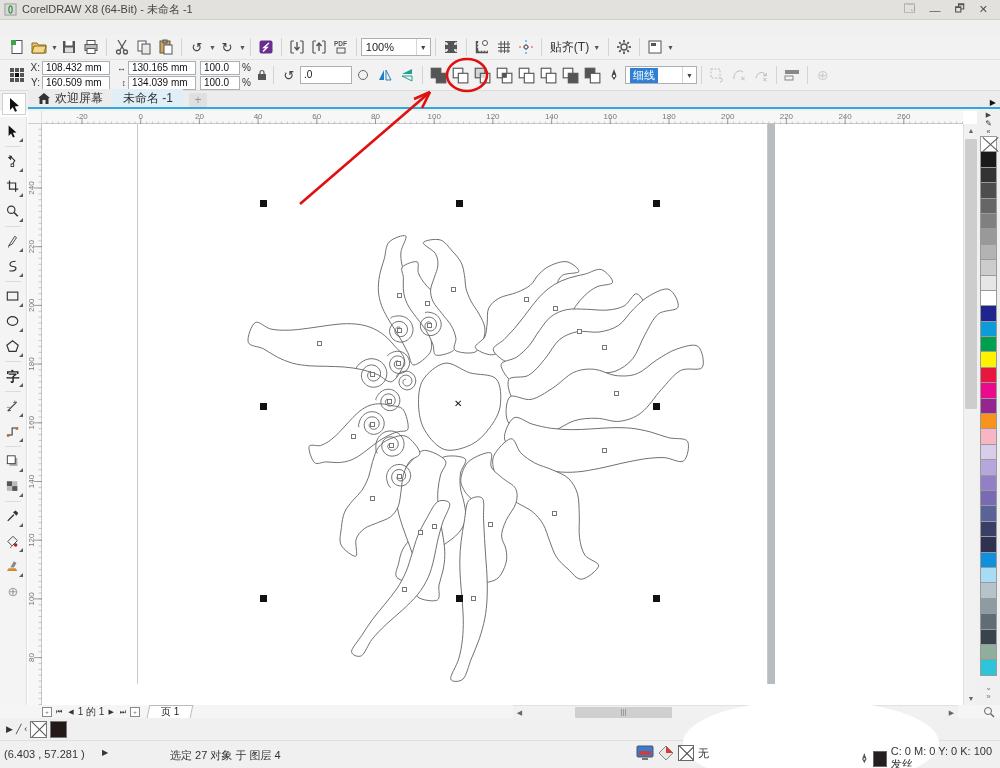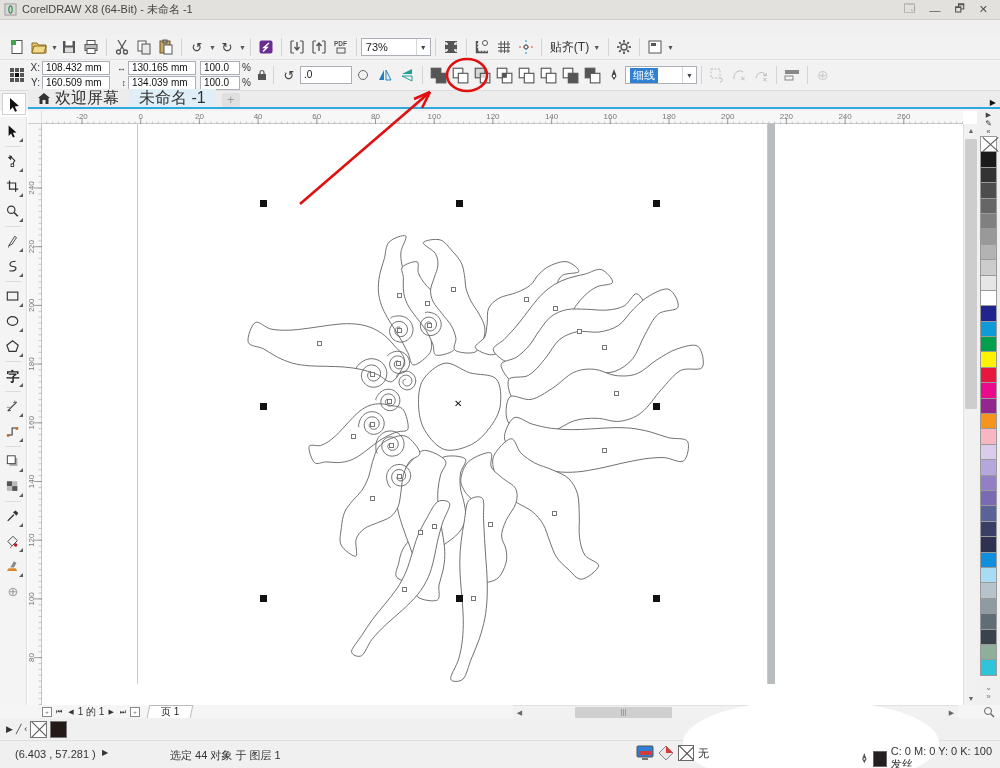--- a/index.html
+++ b/index.html
@@ -34,21 +34,21 @@
   .pfgroup { display:flex; flex-direction:column; justify-content:center; gap:1px; margin-right:4px; }
   .prow { display:flex; align-items:center; height:14px; }
   .plabel { font-size:10px; color:#333; width:12px; text-align:right; margin-right:2px; }
   .pfield { width:68px; height:14px; border:1px solid #aab0b6; background:#fff; font-size:10px; padding:0 3px; line-height:12px; color:#111; }
   .pfield.small { width:40px; }
   .punit { font-size:10px; margin-left:2px; color:#333; }
   .shapebtn { position:relative; }
 
   
   .tabrow { position:absolute; left:28px; top:91px; width:972px; height:18px; background:#ececec; display:flex; align-items:flex-end; border-bottom:2px solid #2fa8dc; }
-  .dtab { height:18px; display:flex; align-items:center; padding:0 10px; font-size:16px; color:#333; gap:5px; }
+  .dtab { height:18px; display:flex; align-items:center; padding:0 10px; font-size:12px; color:#333; gap:5px; }
   .dtab.active { background:#dfeef7; }
   .dtab.welcome { background:#ececec; }
   .newtabbtn { width:18px; height:14px; display:flex; align-items:center; justify-content:center; color:#9a9a9a; font-size:12px; background:#e0e0e0; margin-left:6px; border-radius:2px;}
   .tabscroll { margin-left:auto; font-size:8px; color:#111; padding-right:4px; }
   .picktool-top { position:absolute; left:2px; top:93px; width:24px; height:22px; background:#fff; border:1px solid #d0d0d0; display:flex; align-items:center; justify-content:center; z-index:3; }
 
   
   .main { position:absolute; left:0; top:111px; width:1000px; height:594px; background:#fff; }
   .toolbox { position:absolute; left:0; top:6px; width:27px; height:588px; background:#f4f4f4; display:flex; flex-direction:column; align-items:center; padding-top:2px; gap:0; border-right:1px solid #e0e0e0; }
   .toolbox .tool { width:24px; height:25px; display:flex; align-items:center; justify-content:center; position:relative; }
@@ -94,21 +94,21 @@
   .docpal { position:absolute; left:0; top:718px; width:1000px; height:22px; background:#f0f0f0; display:flex; align-items:center; padding-left:6px; gap:3px; }
   .docpal .mini { font-size:9px; color:#333; }
   .dswatch { width:17px; height:17px; border:1px solid #777; }
   .dswatch.none { background:#fff; position:relative; overflow:hidden; }
   .dswatch.none::before, .dswatch.none::after { content:""; position:absolute; left:-3px; top:7px; width:23px; height:1px; background:#555; }
   .dswatch.none::before { transform:rotate(45deg); }
   .dswatch.none::after { transform:rotate(-45deg); }
 
   
   .statusbar { position:absolute; left:0; top:740px; width:1000px; height:28px; background:#f0f0f0; border-top:1px solid #e0e0e0; font-size:11px; color:#333; }
-  .statusbar .coords { position:absolute; left:15px; top:7px; }
+  .statusbar .coords { position:absolute; left:4px; top:7px; }
   .statusbar .flyout { position:absolute; left:102px; top:7px; font-size:8px; }
   .statusbar .seltext { position:absolute; left:170px; top:7px; }
   .statusbar .rgrp { position:absolute; top:4px; display:flex; align-items:center; gap:4px; }
   .statswatch { width:16px; height:16px; border:1px solid #666; }
   .xbox { width:16px; height:16px; border:1px solid #666; background:#fff; position:relative; overflow:hidden; }
   .xbox::before,.xbox::after { content:""; position:absolute; left:-3px; top:7px; width:22px; height:1px; background:#444; }
   .xbox::before{ transform:rotate(45deg);} .xbox::after{ transform:rotate(-45deg);}
 
   
   .handle { position:absolute; width:7px; height:7px; background:#111; }
@@ -217,21 +217,21 @@
         </svg>
       </span>
       <span class="tbtn">
         <svg width="18" height="16" viewBox="0 0 16 16">
           <text x="1" y="7" font-size="6.5" font-weight="bold" fill="#555" font-family="Liberation Sans, sans-serif">PDF</text>
           <rect x="4" y="9" width="8" height="5" fill="none" stroke="#555"></rect>
         </svg>
       </span>
       <div class="tsep"></div>
       <div class="combo" style="width: 70px;">
-        <span>73%</span>
+        <span>100%</span>
         <span class="cbtn">▼</span>
       </div>
       <div class="tsep"></div>
       <span class="tbtn">
         <svg width="16" height="16" viewBox="0 0 16 16">
           <rect x="2" y="2" width="12" height="12" fill="#555"></rect>
           <path d="M5 5 h-2 v-2 M11 5 h2 v-2 M5 11 h-2 v2 M11 11 h2 v2" stroke="#fff" stroke-width="1.4" fill="none"></path>
         </svg>
       </span>
       <div class="tsep"></div>
@@ -1077,21 +1077,21 @@
     <span class="mini">‹</span>
     <div class="dswatch none"></div>
     <div class="dswatch" style="background:#231a17;"></div>
   </div>
 
   <div class="artifact-blob"></div>
 
   <div class="statusbar">
     <span class="coords">(6.403 , 57.281 )</span>
     <span class="flyout">▶</span>
-    <span class="seltext">选定 44 对象 于 图层 1</span>
+    <span class="seltext">选定 27 对象 于 图层 4</span>
 
     <div class="rgrp" style="left:636px;z-index:6;">
       <svg width="18" height="16" viewBox="0 0 18 16">
           <rect x="1" y="1" width="16" height="11" rx="1" fill="#2f7fd4" stroke="#555"></rect>
           <rect x="3" y="6" width="12" height="4" fill="#d43a3a"></rect>
           <rect x="6" y="13" width="6" height="2" fill="#777"></rect>
         </svg>
       <svg width="16" height="16" viewBox="0 0 16 16">
           <path d="M8 1 L15 8 L8 15 L1 8 Z" fill="#e8e8e8" stroke="#888"></path>
           <path d="M8 1 L15 8 L8 8 Z" fill="#d43a3a"></path>

